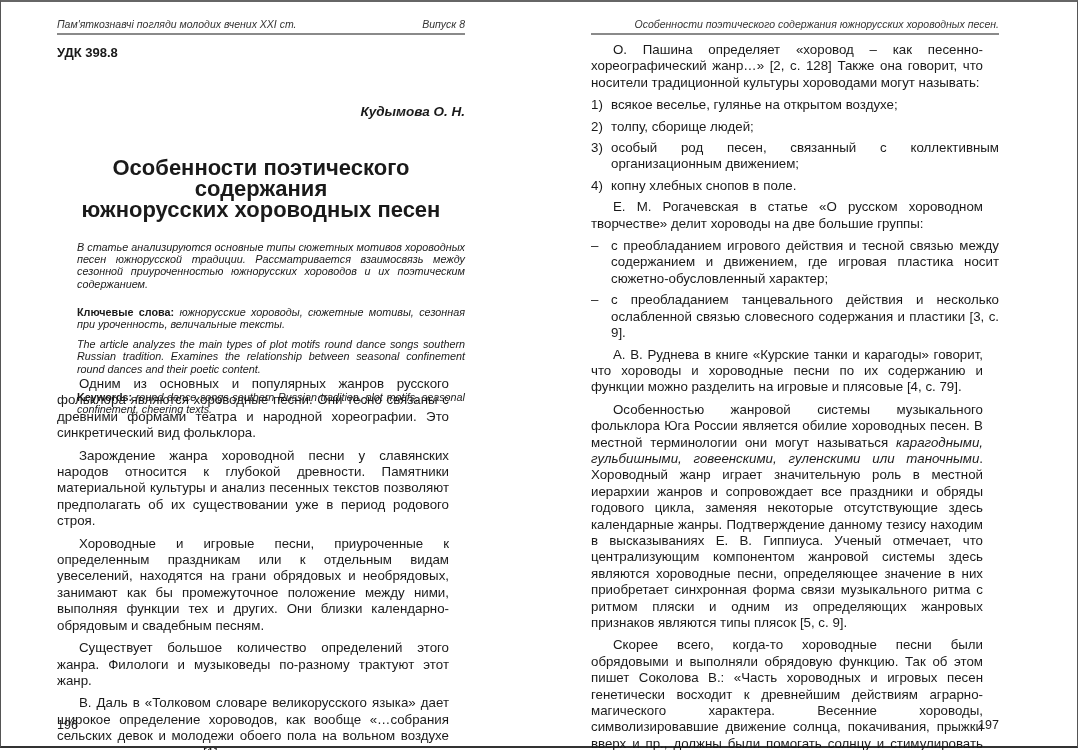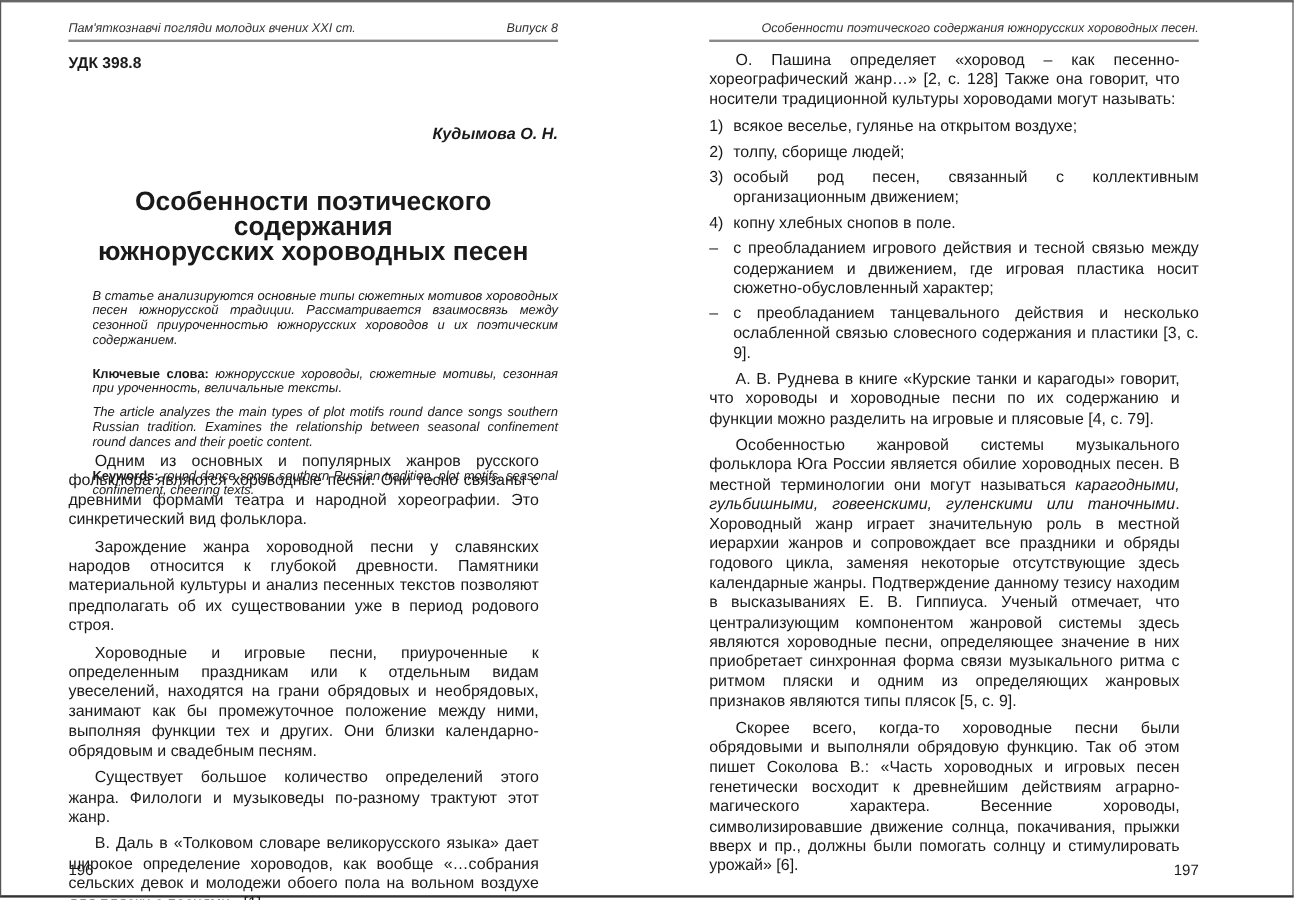--- a/index.html
+++ b/index.html
@@ -65,20 +65,21 @@
 <div class="page right">
   <div class="runhead">
     <span>Особенности поэтического содержания южнорусских хороводных песен.</span>
   </div>
   <div class="body">
     <p>О. Пашина определяет «хоровод – как песенно-хореографический жанр…» [2, с. 128] Также она говорит, что носители традиционной культуры хороводами могут называть:</p>
     <p class="li"><span class="mk">1)</span><span>всякое веселье, гулянье на открытом воздухе;</span></p>
     <p class="li"><span class="mk">2)</span><span>толпу, сборище людей;</span></p>
     <p class="li"><span class="mk">3)</span><span>особый род песен, связанный с коллективным организационным движением;</span></p>
     <p class="li"><span class="mk">4)</span><span>копну хлебных снопов в поле.</span></p>
+    <p>Е. М. Рогачевская в статье «О русском хороводном творчестве» делит хороводы на две большие группы:</p>
     <p class="li"><span class="mk">–</span><span>с преобладанием игрового действия и тесной связью между содержанием и движением, где игровая пластика носит сюжетно-обусловленный характер;</span></p>
     <p class="li"><span class="mk">–</span><span>с преобладанием танцевального действия и несколько ослабленной связью словесного содержания и пластики [3, с. 9].</span></p>
     <p>А. В. Руднева в книге «Курские танки и карагоды» говорит, что хороводы и хороводные песни по их содержанию и функции можно разделить на игровые и плясовые [4, с. 79].</p>
     <p><span>Особенностью жанровой системы музыкального фольклора Юга России является обилие хороводных песен. В местной терминологии они могут называться </span><em>карагодными, гульбишными, говеенскими, гуленскими или таночными</em><span>. Хороводный жанр играет значительную роль в местной иерархии жанров и сопровождает все праздники и обряды годового цикла, заменяя некоторые отсутствующие здесь календарные жанры. Подтверждение данному тезису находим в высказываниях Е. В. Гиппиуса. Ученый отмечает, что централизующим компонентом жанровой системы здесь являются хороводные песни, определяющее значение в них приобретает синхронная форма связи музыкального ритма с ритмом пляски и одним из определяющих жанровых признаков являются типы плясок [5, с. 9].</span></p>
     <p>Скорее всего, когда-то хороводные песни были обрядовыми и выполняли обрядовую функцию. Так об этом пишет Соколова В.: «Часть хороводных и игровых песен генетически восходит к древнейшим действиям аграрно-магического характера. Весенние хороводы, символизировавшие движение солнца, покачивания, прыжки вверх и пр., должны были помогать солнцу и стимулировать урожай» [6].</p>
 
   </div>
   <div class="pnum">197</div>
 </div>
 

